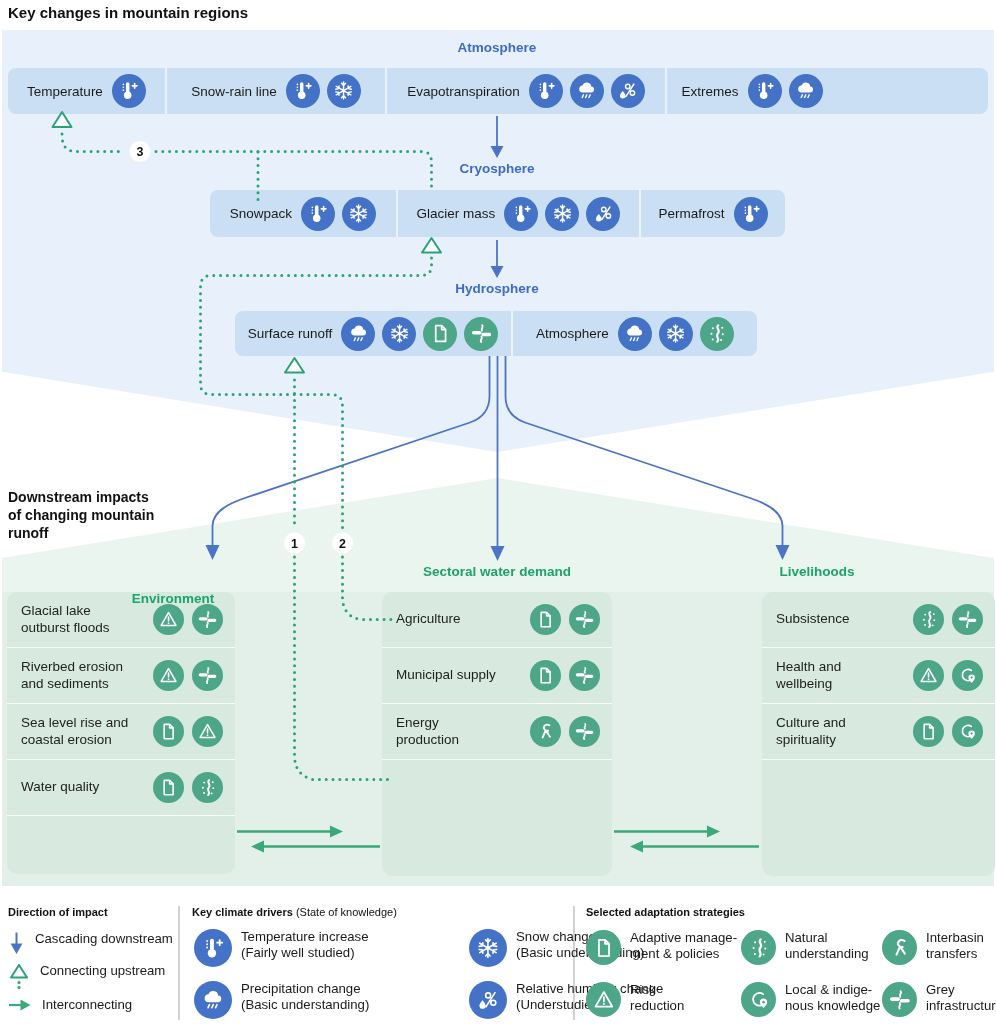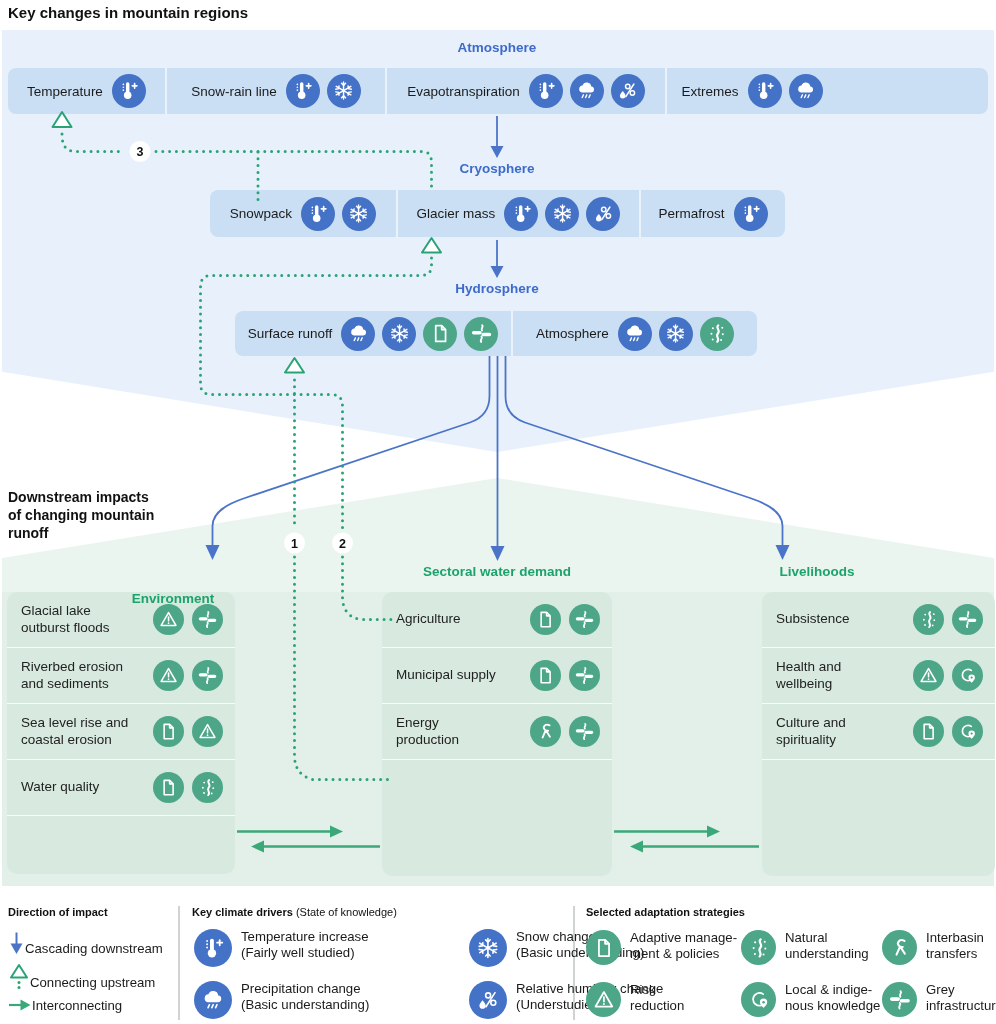--- a/index.html
+++ b/index.html
@@ -31,21 +31,21 @@
   
   .col-box{background:#d8eae0;border-radius:10px;z-index:5;}
   .row{display:flex;align-items:center;justify-content:space-between;height:55px;
     padding:0 12px 0 14px;border-bottom:1.5px solid rgba(255,255,255,.85);}
   .row .rlbl{font-size:13.5px;line-height:16.5px;white-space:pre-line;color:#222;}
   .row .icons{--chip:31px;gap:8px;}
   
   .lg-div{width:1.5px;background:#cfd4d2;top:906px;height:114px;}
   .lg-title{font-size:11px;font-weight:bold;color:#111;white-space:nowrap;}
   .lg-title .sub{font-weight:normal;}
-  .dir-item{display:flex;align-items:flex-end;}
+  .dir-item{display:flex;align-items:flex-start;gap:10px;}
   .dir-item .dlabel{font-size:13.2px;white-space:nowrap;}
   .lg-entry{display:flex;align-items:flex-start;gap:9px;}
   .lg-entry .etext{font-size:13.2px;line-height:16.2px;white-space:pre-line;}
   .svg-overlay{left:0;top:0;width:996px;height:1024px;z-index:30;pointer-events:none;}
   .z20{z-index:20;}
 </style>
 </head>
 <body>
 
 <svg width="0" height="0" style="position:absolute" aria-hidden="true">

